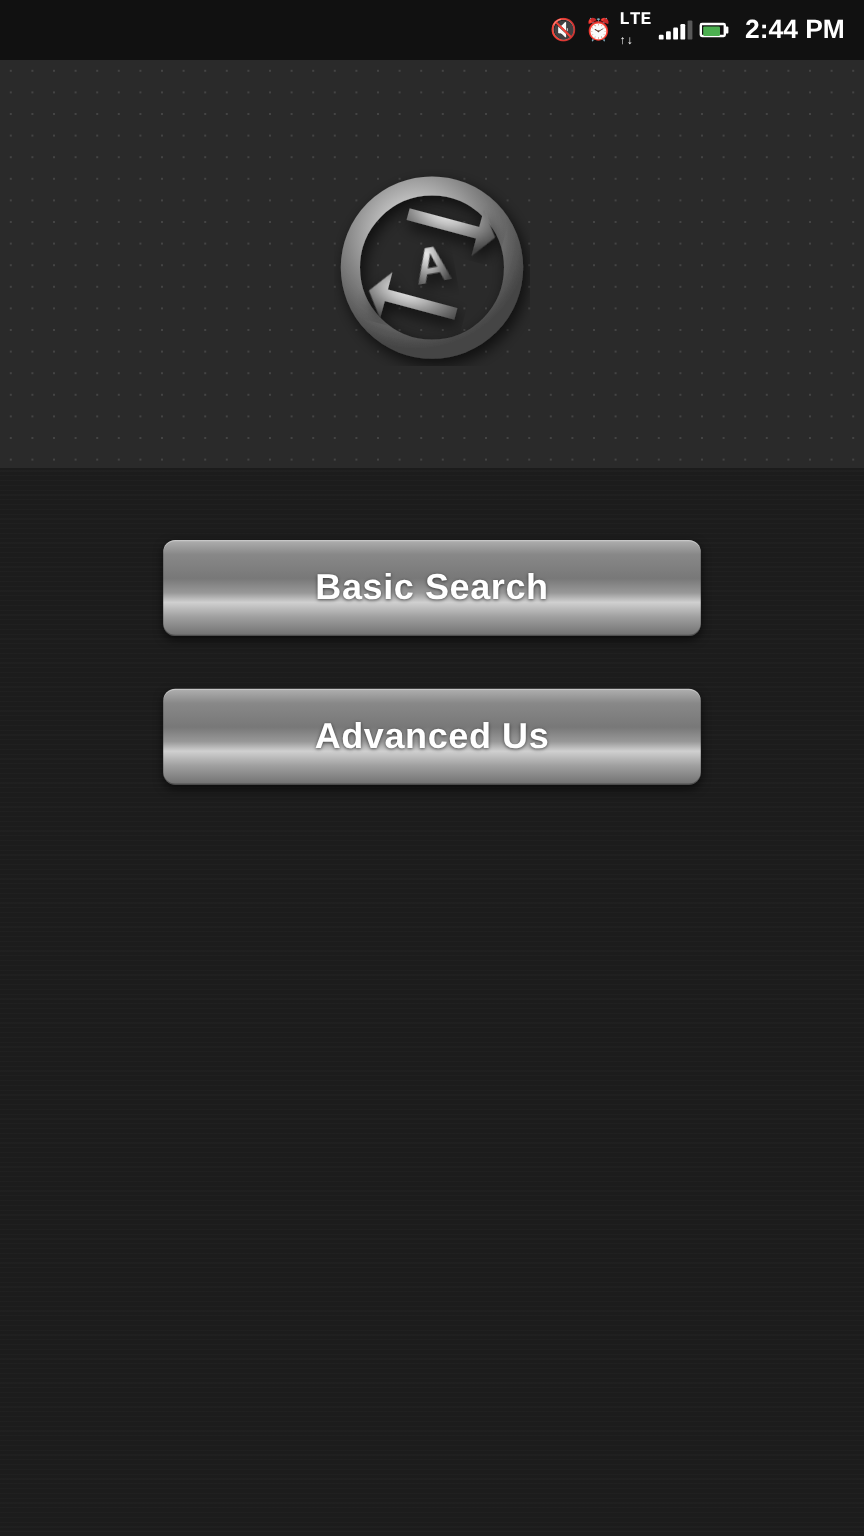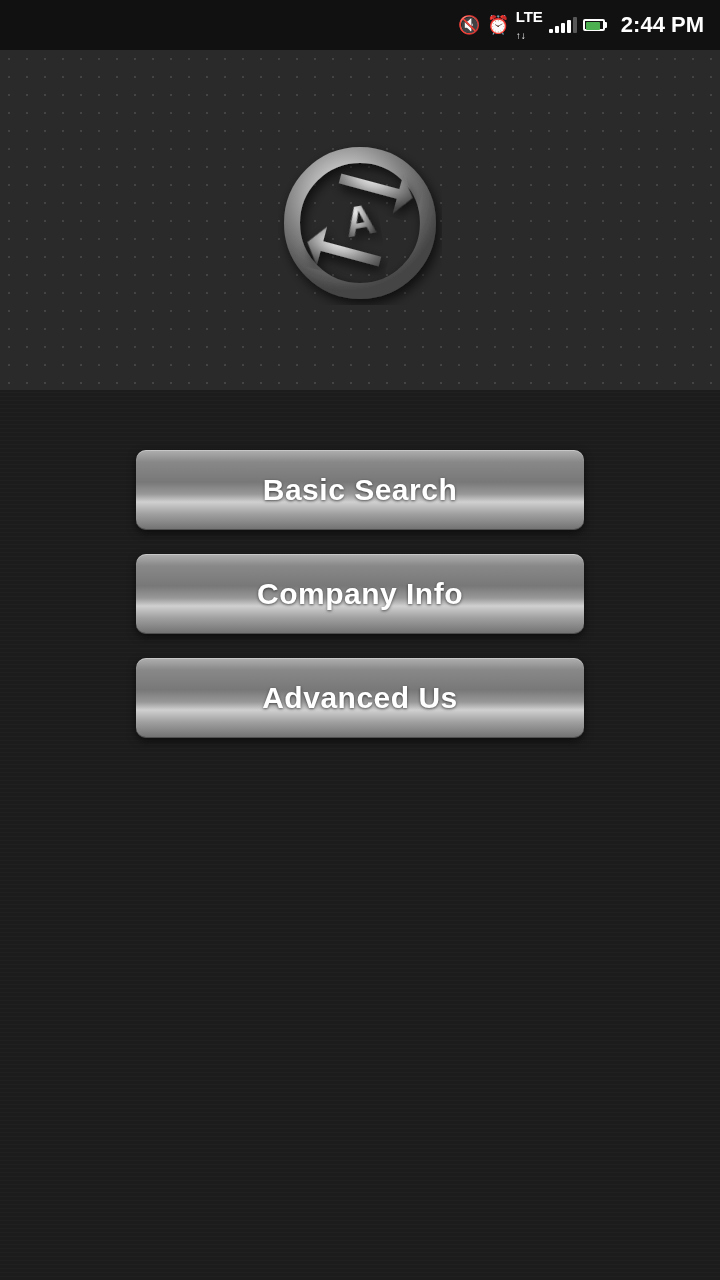--- a/index.html
+++ b/index.html
@@ -72,21 +72,21 @@
           transparent,
           transparent 3px,
           rgba(255,255,255,0.015) 3px,
           rgba(255,255,255,0.015) 4px
         );
       display: flex;
       flex-direction: column;
       align-items: center;
       justify-content: flex-start;
       padding-top: 60px;
-      gap: 24px;
+      gap: 44px;
     }
 
     
     .menu-button {
       width: 448px;
       height: 80px;
       border-radius: 10px;
       border: none;
       cursor: pointer;
       font-size: 30px;
@@ -163,21 +163,21 @@
 </head>
 <body>
 
 <div class="status-bar">
   <div class="status-icons">
 
     <span style="color:white;font-size:18px;">🔇</span>
 
     <span style="color:white;font-size:18px;">⏰</span>
 
-    <span style="color:white;font-size:15px;font-weight:bold;">LTE<br><span style="font-size:10px;font-weight:normal;">↑↓</span></span>
+    <span style="color:white;font-size:15px;font-weight:bold;font-family:Liberation Mono, monospace;">LTE<br><span style="font-size:10px;font-weight:normal;">↑↓</span></span>
 
     <div class="signal-bars">
       <div class="signal-bar" style="height:4px;"></div>
       <div class="signal-bar" style="height:7px;"></div>
       <div class="signal-bar" style="height:10px;"></div>
       <div class="signal-bar" style="height:13px;"></div>
       <div class="signal-bar" style="height:16px;background:rgba(255,255,255,0.3);"></div>
     </div>
 
     <div class="battery-icon">
@@ -222,16 +222,15 @@
       <text x="85" y="100" text-anchor="middle" font-size="42" font-weight="bold" font-family="Arial" fill="url(#chromeGrad)" filter="url(#shadow)" transform="rotate(-10, 85, 85)">A</text>
     </svg>
   </div>
 </div>
 
 <div class="bottom-section">
   <button class="menu-button">Basic Search</button>
 
 
 
-  <button class="menu-button">Company Info</button>
 
   <button class="menu-button">Advanced Us</button>
 </div>
 
 </body></html>

